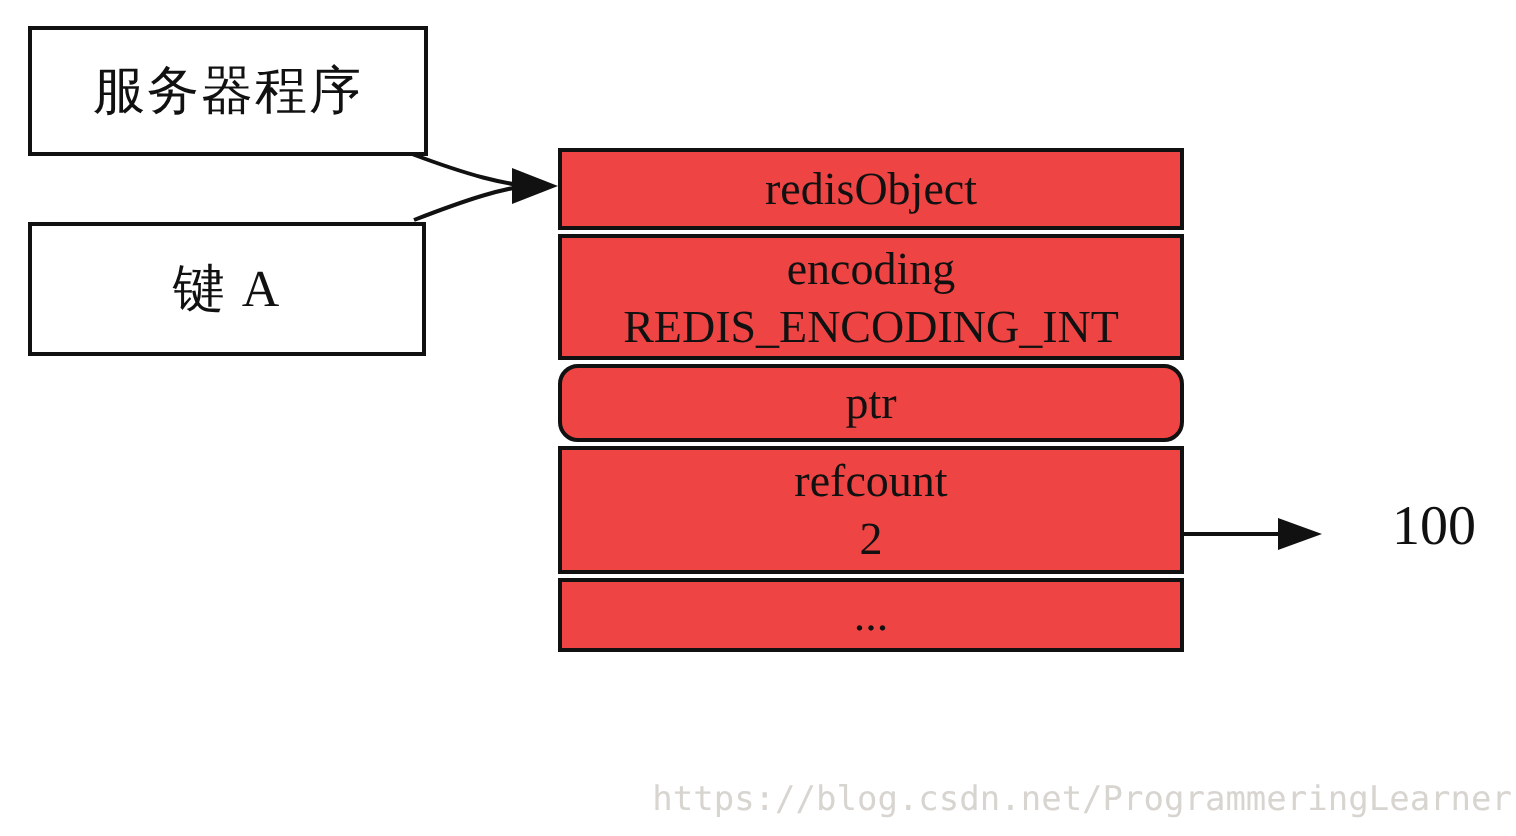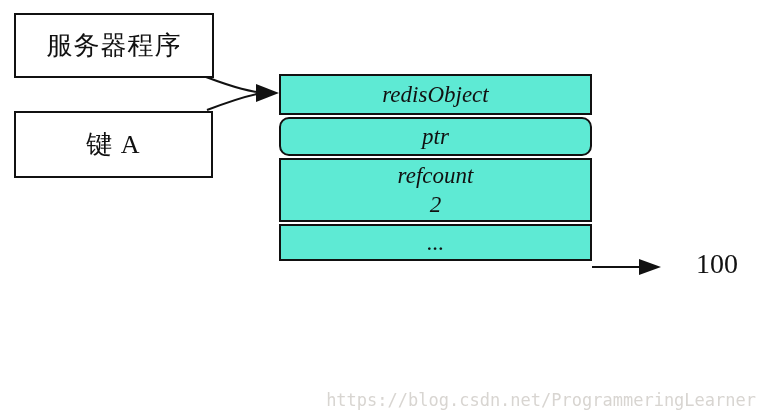--- a/index.html
+++ b/index.html
@@ -38,29 +38,28 @@
 
   .robj {
     position: absolute;
     left: 279px; top: 74px;
     width: 313px;
   }
   .trow {
     box-sizing: border-box;
     width: 313px;
     border: 2px solid #111111;
-    background: #5eead4;
+    background: #ef4444;
     display: flex;
     flex-direction: column;
     align-items: center;
     justify-content: center;
     font-size: 23px;
     line-height: 29px;
     text-align: center;
-    font-style: italic;
   }
   .trow + .trow { margin-top: 2px; }
   .r-title { height: 41px; }
   .r-type  { height: 64px; }
   .r-enc   { height: 63px; }
   .r-ptr   { height: 39px; border-radius: 10px; }
   .r-ref   { height: 64px; }
   .r-dots  { height: 37px; }
 
   .ptr-value {
@@ -101,20 +100,24 @@
     <span>键 A</span>
   </div>
   <div class="lbox server">
     <span>服务器程序</span>
   </div>
 
   <div class="robj">
     <div class="trow r-title">
       <span>redisObject</span>
     </div>
+    <div class="trow r-enc">
+      <span>encoding</span>
+      <span>REDIS_ENCODING_INT</span>
+    </div>
     <div class="trow r-ptr">
       <span>ptr</span>
     </div>
     <div class="trow r-ref">
       <span>refcount</span>
       <span>2</span>
     </div>
     <div class="trow r-dots">
       <span>...</span>
     </div>

